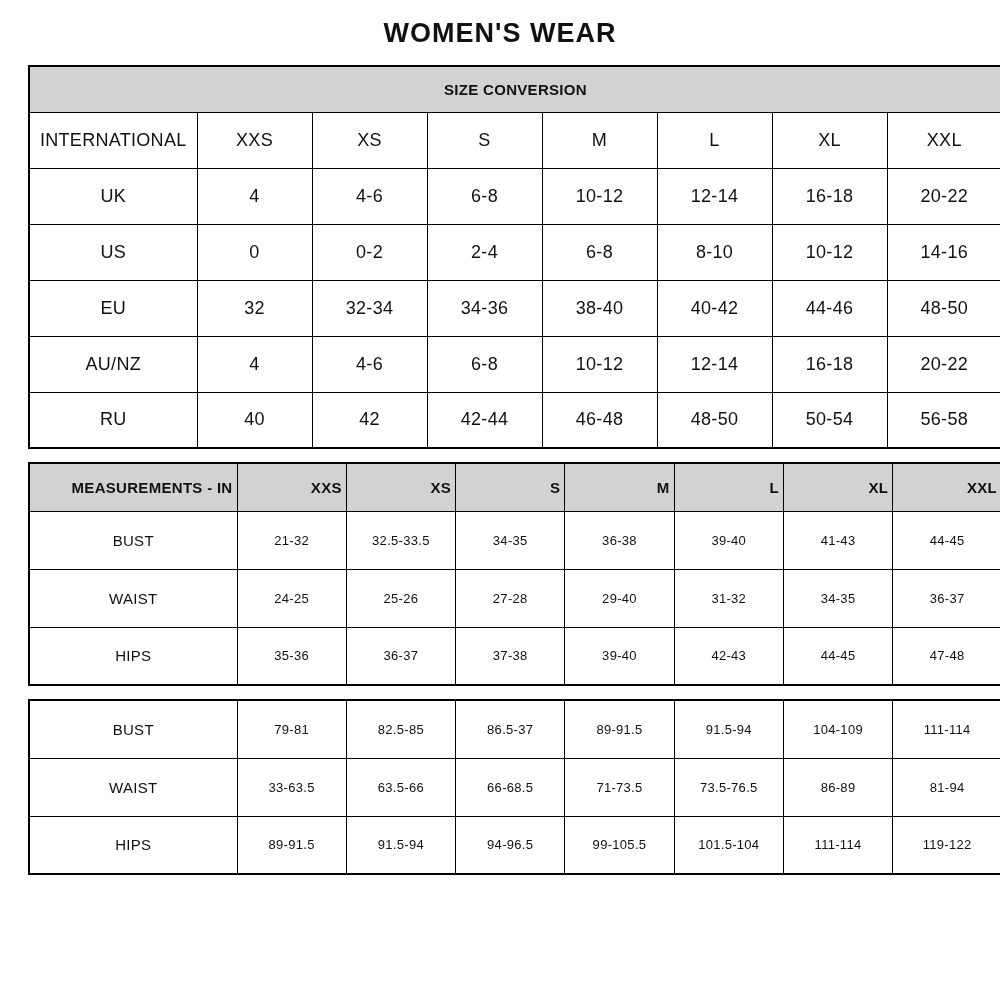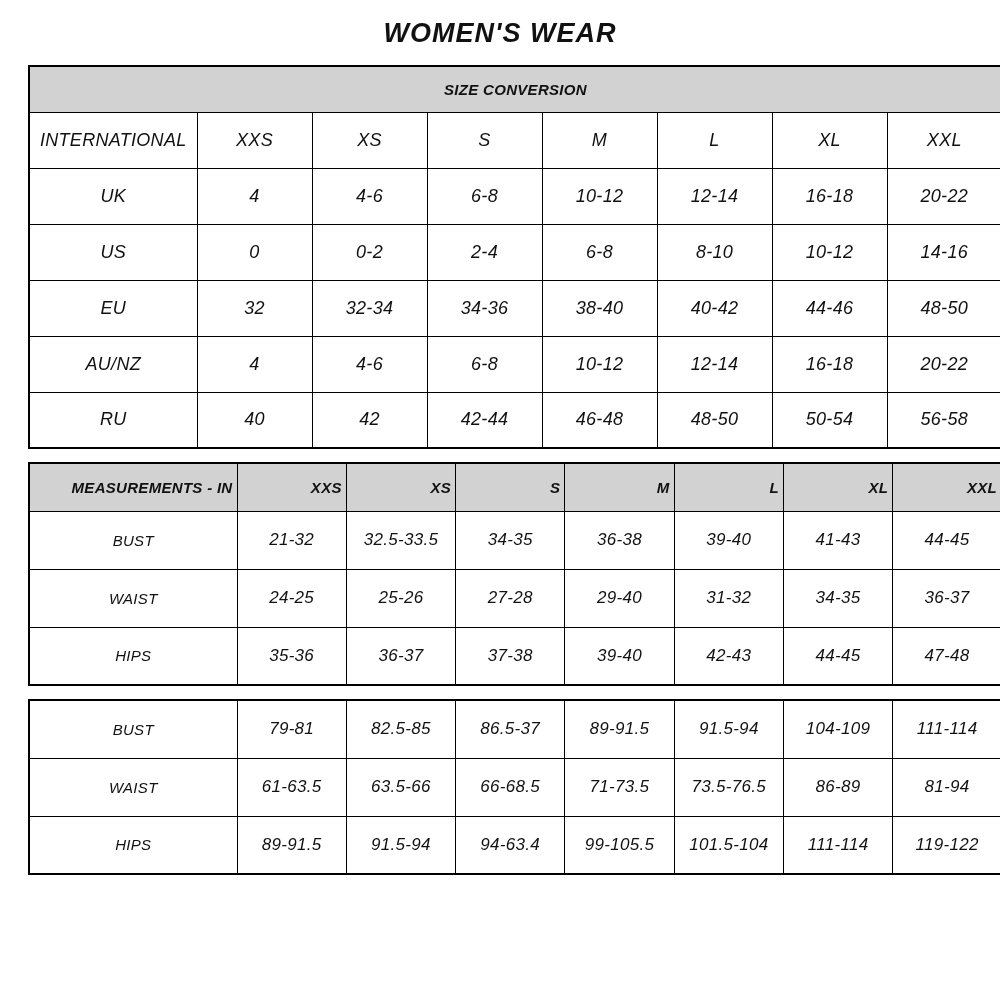--- a/index.html
+++ b/index.html
@@ -3,21 +3,21 @@
 <meta charset="utf-8">
 <style>
   * { box-sizing: border-box; margin: 0; padding: 0; }
   html, body { background: #ffffff; }
   body {
     width: 1000px;
     height: 1000px;
     font-family: "Liberation Sans", sans-serif;
     color: #111111;
   }
-  .page { padding: 12px 28px 8px 28px; font-style: italic; }
+  .page { padding: 12px 28px 8px 28px; }
 
   .page-title {
     text-align: center;
     font-size: 27px;
     font-weight: 700;
     letter-spacing: 1px;
     margin: 6px 0 16px 0;
     color: #111111;
   }
 
@@ -44,21 +44,21 @@
 
   
   .tbl-meas col.col-label { width: 208px; }
   .tbl-meas tr.head-row td {
     height: 48px;
     background: #d2d2d2;
     font-weight: 700;
     font-size: 15px;
     text-align: right;
   }
-  .tbl-meas tr.data-row td { height: 58px; font-size: 17px; }
+  .tbl-meas tr.data-row td { height: 58px; font-size: 13px; }
   .tbl-meas tr.data-row td.row-label { font-size: 15px; margin-left: 37px; }
 </style>
 </head>
 <body>
 
 <div class="page">
 
   <h1 class="page-title">WOMEN'S WEAR</h1>
 
   <table class="tbl tbl-conv">
@@ -193,33 +193,33 @@
       <td>79-81</td>
       <td>82.5-85</td>
       <td>86.5-37</td>
       <td>89-91.5</td>
       <td>91.5-94</td>
       <td>104-109</td>
       <td>111-114</td>
     </tr>
     <tr class="data-row">
       <td class="row-label">WAIST</td>
-      <td>61-63.5</td>
+      <td>33-63.5</td>
       <td>63.5-66</td>
       <td>66-68.5</td>
       <td>71-73.5</td>
       <td>73.5-76.5</td>
       <td>86-89</td>
       <td>81-94</td>
     </tr>
     <tr class="data-row">
       <td class="row-label">HIPS</td>
       <td>89-91.5</td>
       <td>91.5-94</td>
-      <td>94-63.4</td>
+      <td>94-96.5</td>
       <td>99-105.5</td>
       <td>101.5-104</td>
       <td>111-114</td>
       <td>119-122</td>
     </tr>
   </tbody>
     </table>
 
 </div>
 

